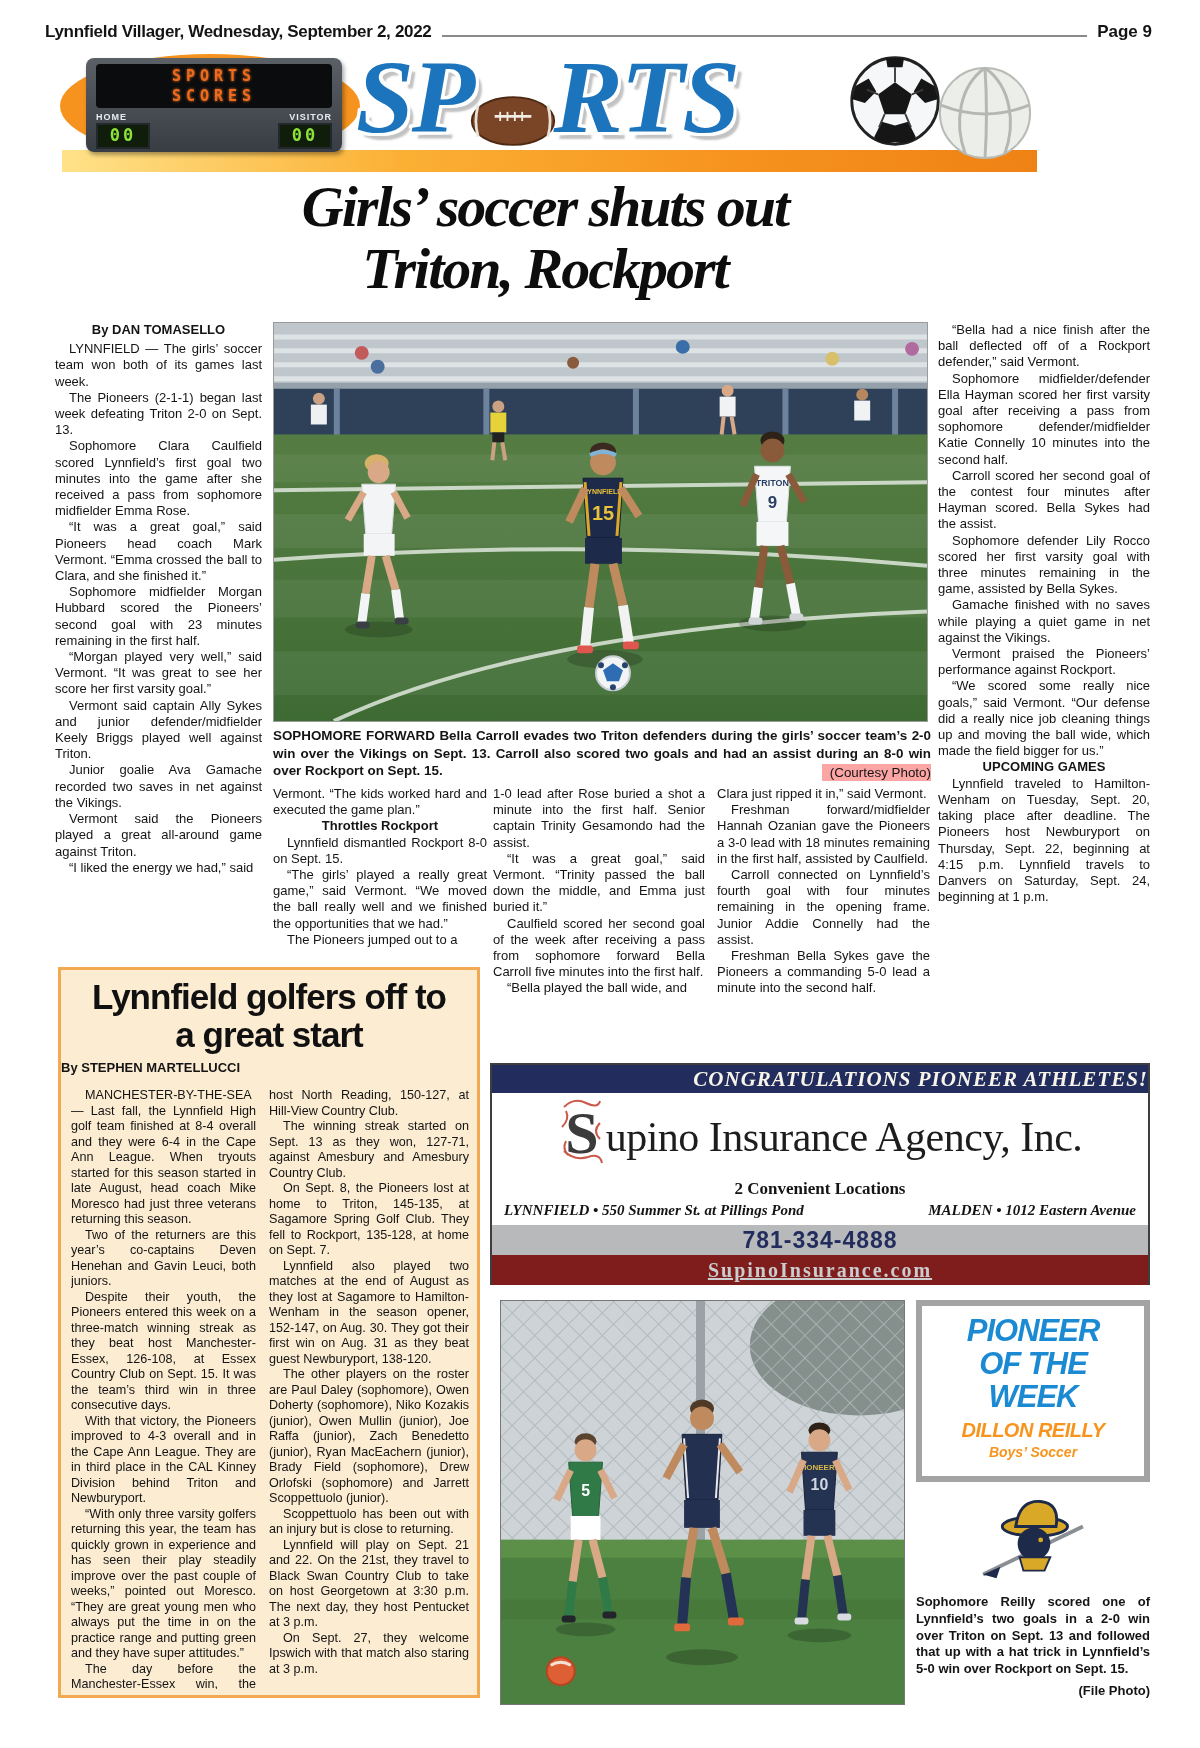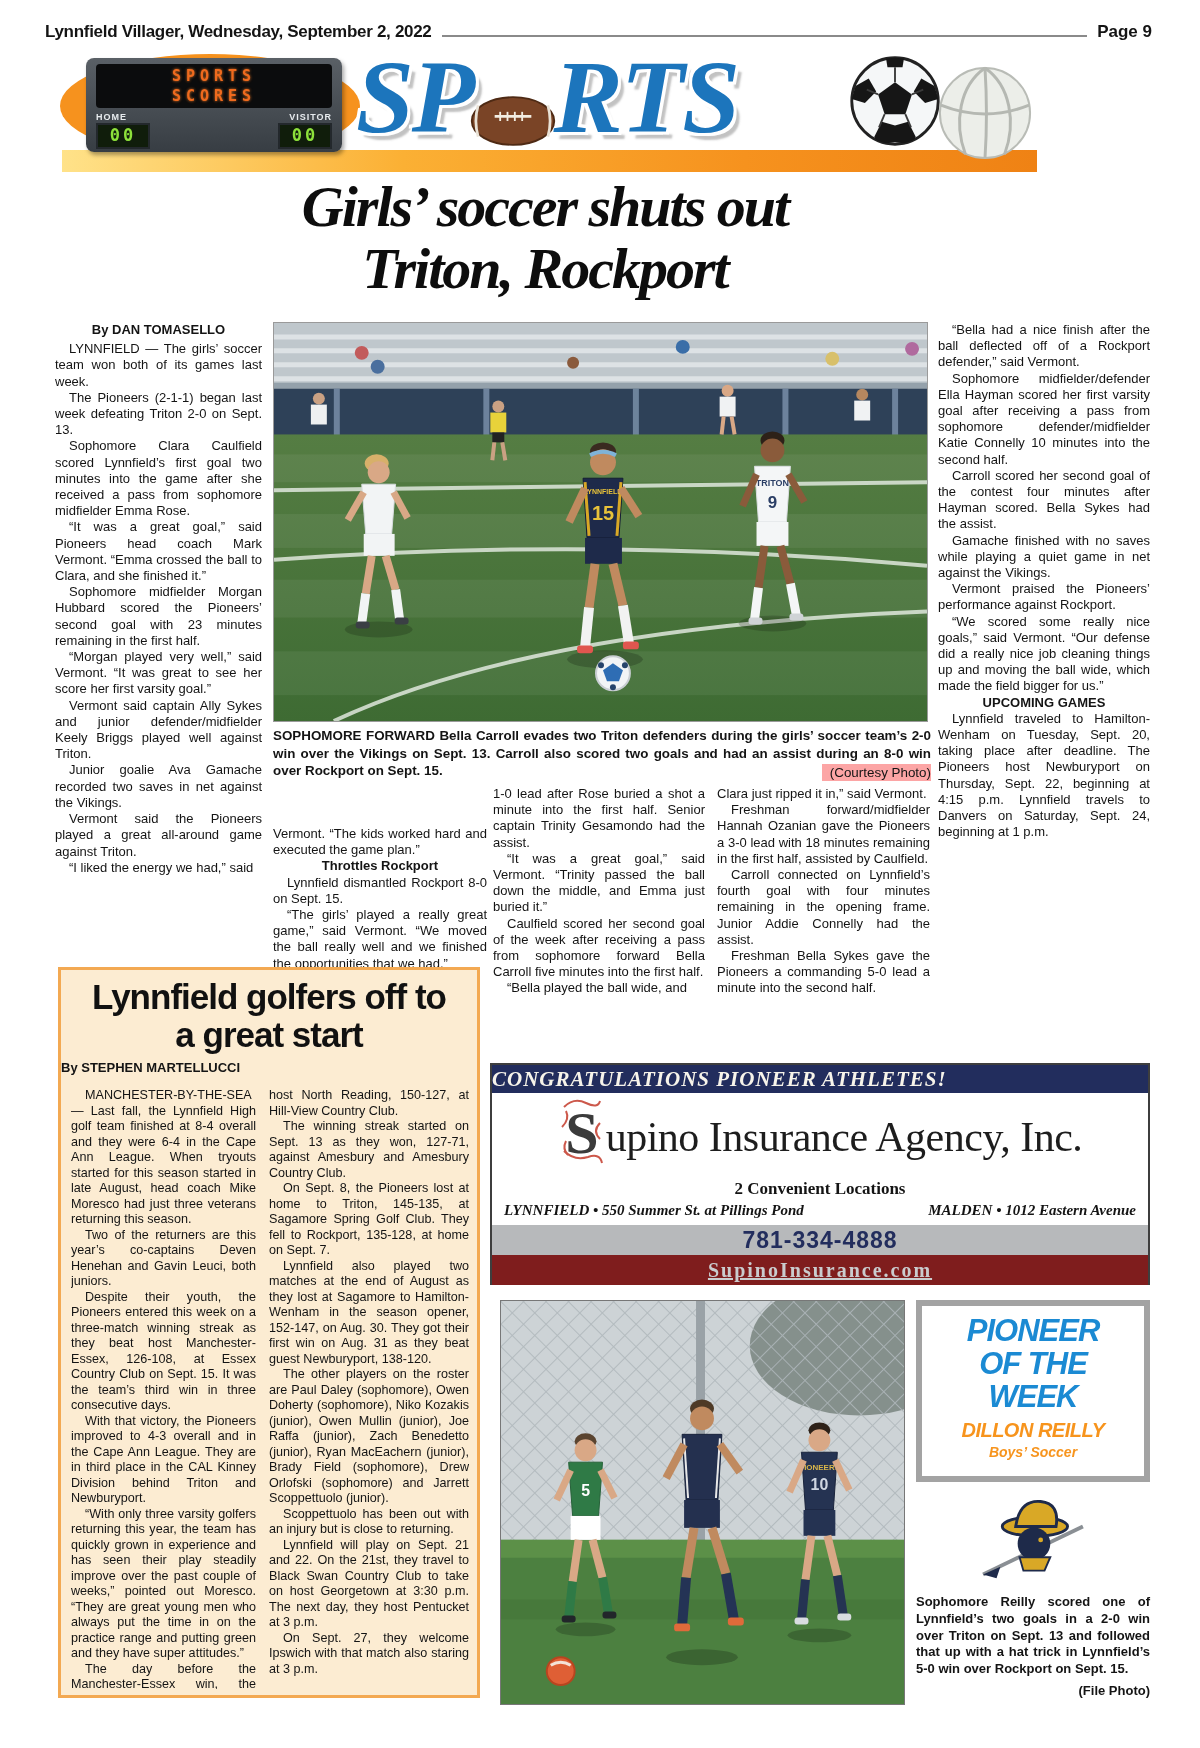--- a/index.html
+++ b/index.html
@@ -45,21 +45,21 @@
       font-size:58px;line-height:62px;color:#0d0d0d;letter-spacing:-2px;}
 
   
   .bodycol{position:absolute;font-size:13px;line-height:16.2px;text-align:justify;overflow:hidden;}
   .para{margin:0;text-indent:14px;}
   .cont{margin:0;text-indent:0;}
   .byline{font-weight:700;text-align:center;margin-bottom:3px;}
   .subhead{font-weight:700;text-align:center;margin:0;font-size:13px;line-height:16.2px;}
 
   .col1{left:55px;top:322px;width:207px;height:648px;}
-  .col2{left:273px;top:786px;width:214px;height:172px;margin-top:40px;}
+  .col2{left:273px;top:786px;width:214px;height:172px;}
   .col3{left:493px;top:786px;width:212px;height:250px;}
   .col4{left:717px;top:786px;width:213px;height:250px;}
   .col5{left:938px;top:322px;width:212px;height:648px;}
 
   .main-photo{position:absolute;left:273px;top:322px;width:655px;height:400px;border:1px solid #9a9a9a;box-sizing:border-box;}
   .caption{position:absolute;left:273px;top:727px;width:658px;height:54px;
       font-weight:700;font-size:13.4px;line-height:17.5px;text-align:justify;}
   .caption .credit{position:absolute;right:0;bottom:0;background:#fca5a5;padding-left:8px;font-weight:400;}
 
   
@@ -69,21 +69,21 @@
       color:#111;letter-spacing:-1px;}
   .golf-byline{text-align:left;font-weight:700;font-size:13px;margin-top:6px;}
   .golf-cols{position:absolute;left:10px;top:118px;right:8px;bottom:6px;display:flex;gap:13px;overflow:hidden;}
   .golf-c1{width:185px;font-size:12.6px;line-height:15.5px;text-align:justify;}
   .golf-c2{width:200px;font-size:12.6px;line-height:15.5px;text-align:justify;}
 
   
   .ad-box{position:absolute;left:490px;top:1063px;width:660px;height:222px;background:#fff;
       border:2px solid #3e3e3e;box-sizing:border-box;}
   .ad-header{height:30px;background:#222d5d;border-bottom:2px solid #fff;box-sizing:border-box;
-      text-align:left;font-family:"Liberation Serif",serif;font-style:italic;font-weight:700;
+      text-align:right;font-family:"Liberation Serif",serif;font-style:italic;font-weight:700;
       font-size:21px;line-height:28px;color:#f7f4ea;letter-spacing:1px;}
   .ad-brand{height:82px;display:flex;justify-content:center;align-items:flex-start;padding-top:2px;}
   .brand-s{width:48px;height:72px;}
   .brand-rest{font-family:"Liberation Serif",serif;font-size:42px;color:#1d1d1d;margin-top:16px;letter-spacing:-0.5px;}
   .ad-loc-title{text-align:center;font-family:"Liberation Serif",serif;font-weight:700;font-size:17px;line-height:20px;}
   .ad-loc-row{display:flex;justify-content:space-between;padding:0 12px;margin-top:3px;
       font-family:"Liberation Serif",serif;font-style:italic;font-weight:700;font-size:15px;}
   .ad-phone{margin-top:6px;height:30px;background:#b7b9bb;text-align:center;
       color:#222d5d;font-weight:700;font-size:23px;line-height:30px;letter-spacing:1px;}
   .ad-web{height:30px;background:#7f1d1d;text-align:center;color:#caccce;
@@ -361,20 +361,21 @@
         <p class="para">Freshman forward/midfielder Hannah Ozanian gave the Pioneers a 3-0 lead with 18 minutes remaining in the first half, assisted by Caulfield.</p>
         <p class="para">Carroll connected on Lynnfield’s fourth goal with four minutes remaining in the opening frame. Junior Addie Connelly had the assist.</p>
         <p class="para">Freshman Bella Sykes gave the Pioneers a commanding 5-0 lead a minute into the second half.</p>
       </div>
   </div>
   <div class="bodycol col5">
     <div>
         <p class="para">“Bella had a nice finish after the ball deflected off of a Rockport defender,” said Vermont.</p>
         <p class="para">Sophomore midfielder/defender Ella Hayman scored her first varsity goal after receiving a pass from sophomore defender/midfielder Katie Connelly 10 minutes into the second half.</p>
         <p class="para">Carroll scored her second goal of the contest four minutes after Hayman scored. Bella Sykes had the assist.</p>
+        <p class="para">Sophomore defender Lily Rocco scored her first varsity goal with three minutes remaining in the game, assisted by Bella Sykes.</p>
         <p class="para">Gamache finished with no saves while playing a quiet game in net against the Vikings.</p>
         <p class="para">Vermont praised the Pioneers’ performance against Rockport.</p>
         <p class="para">“We scored some really nice goals,” said Vermont. “Our defense did a really nice job cleaning things up and moving the ball wide, which made the field bigger for us.”</p>
       </div>
     <h4 class="subhead">UPCOMING GAMES</h4>
     <div>
         <p class="para">Lynnfield traveled to Hamilton-Wenham on Tuesday, Sept. 20, taking place after deadline. The Pioneers host Newburyport on Thursday, Sept. 22, beginning at 4:15 p.m. Lynnfield travels to Danvers on Saturday, Sept. 24, beginning at 1 p.m.</p>
       </div>
   </div>
 

